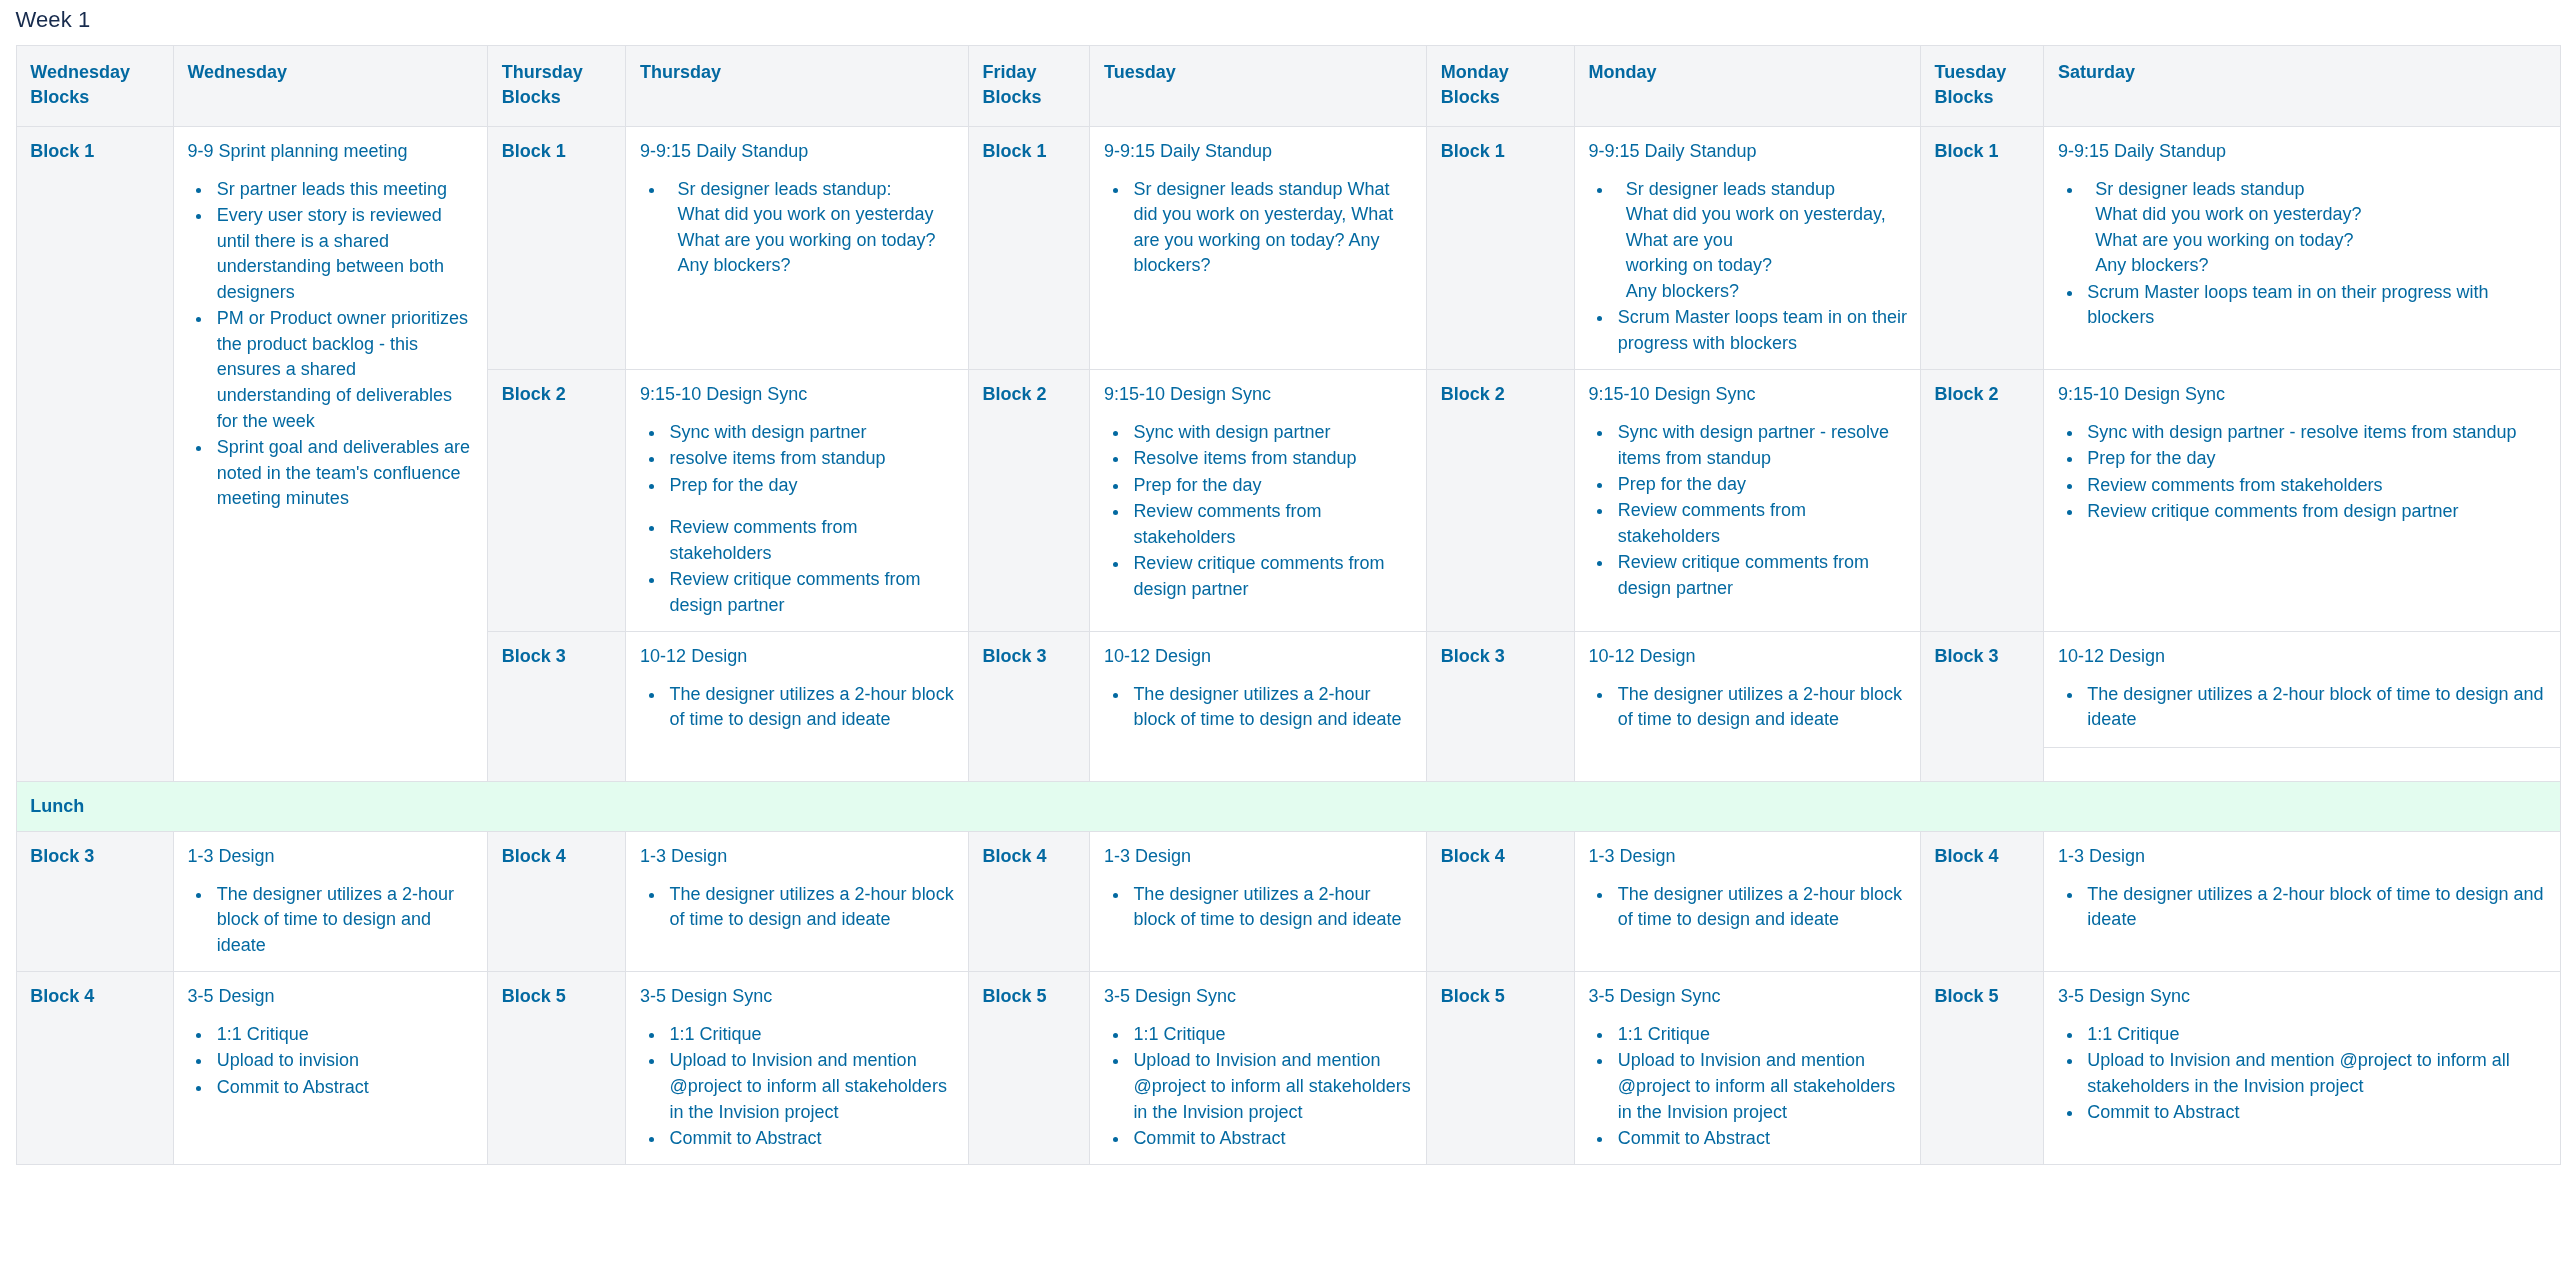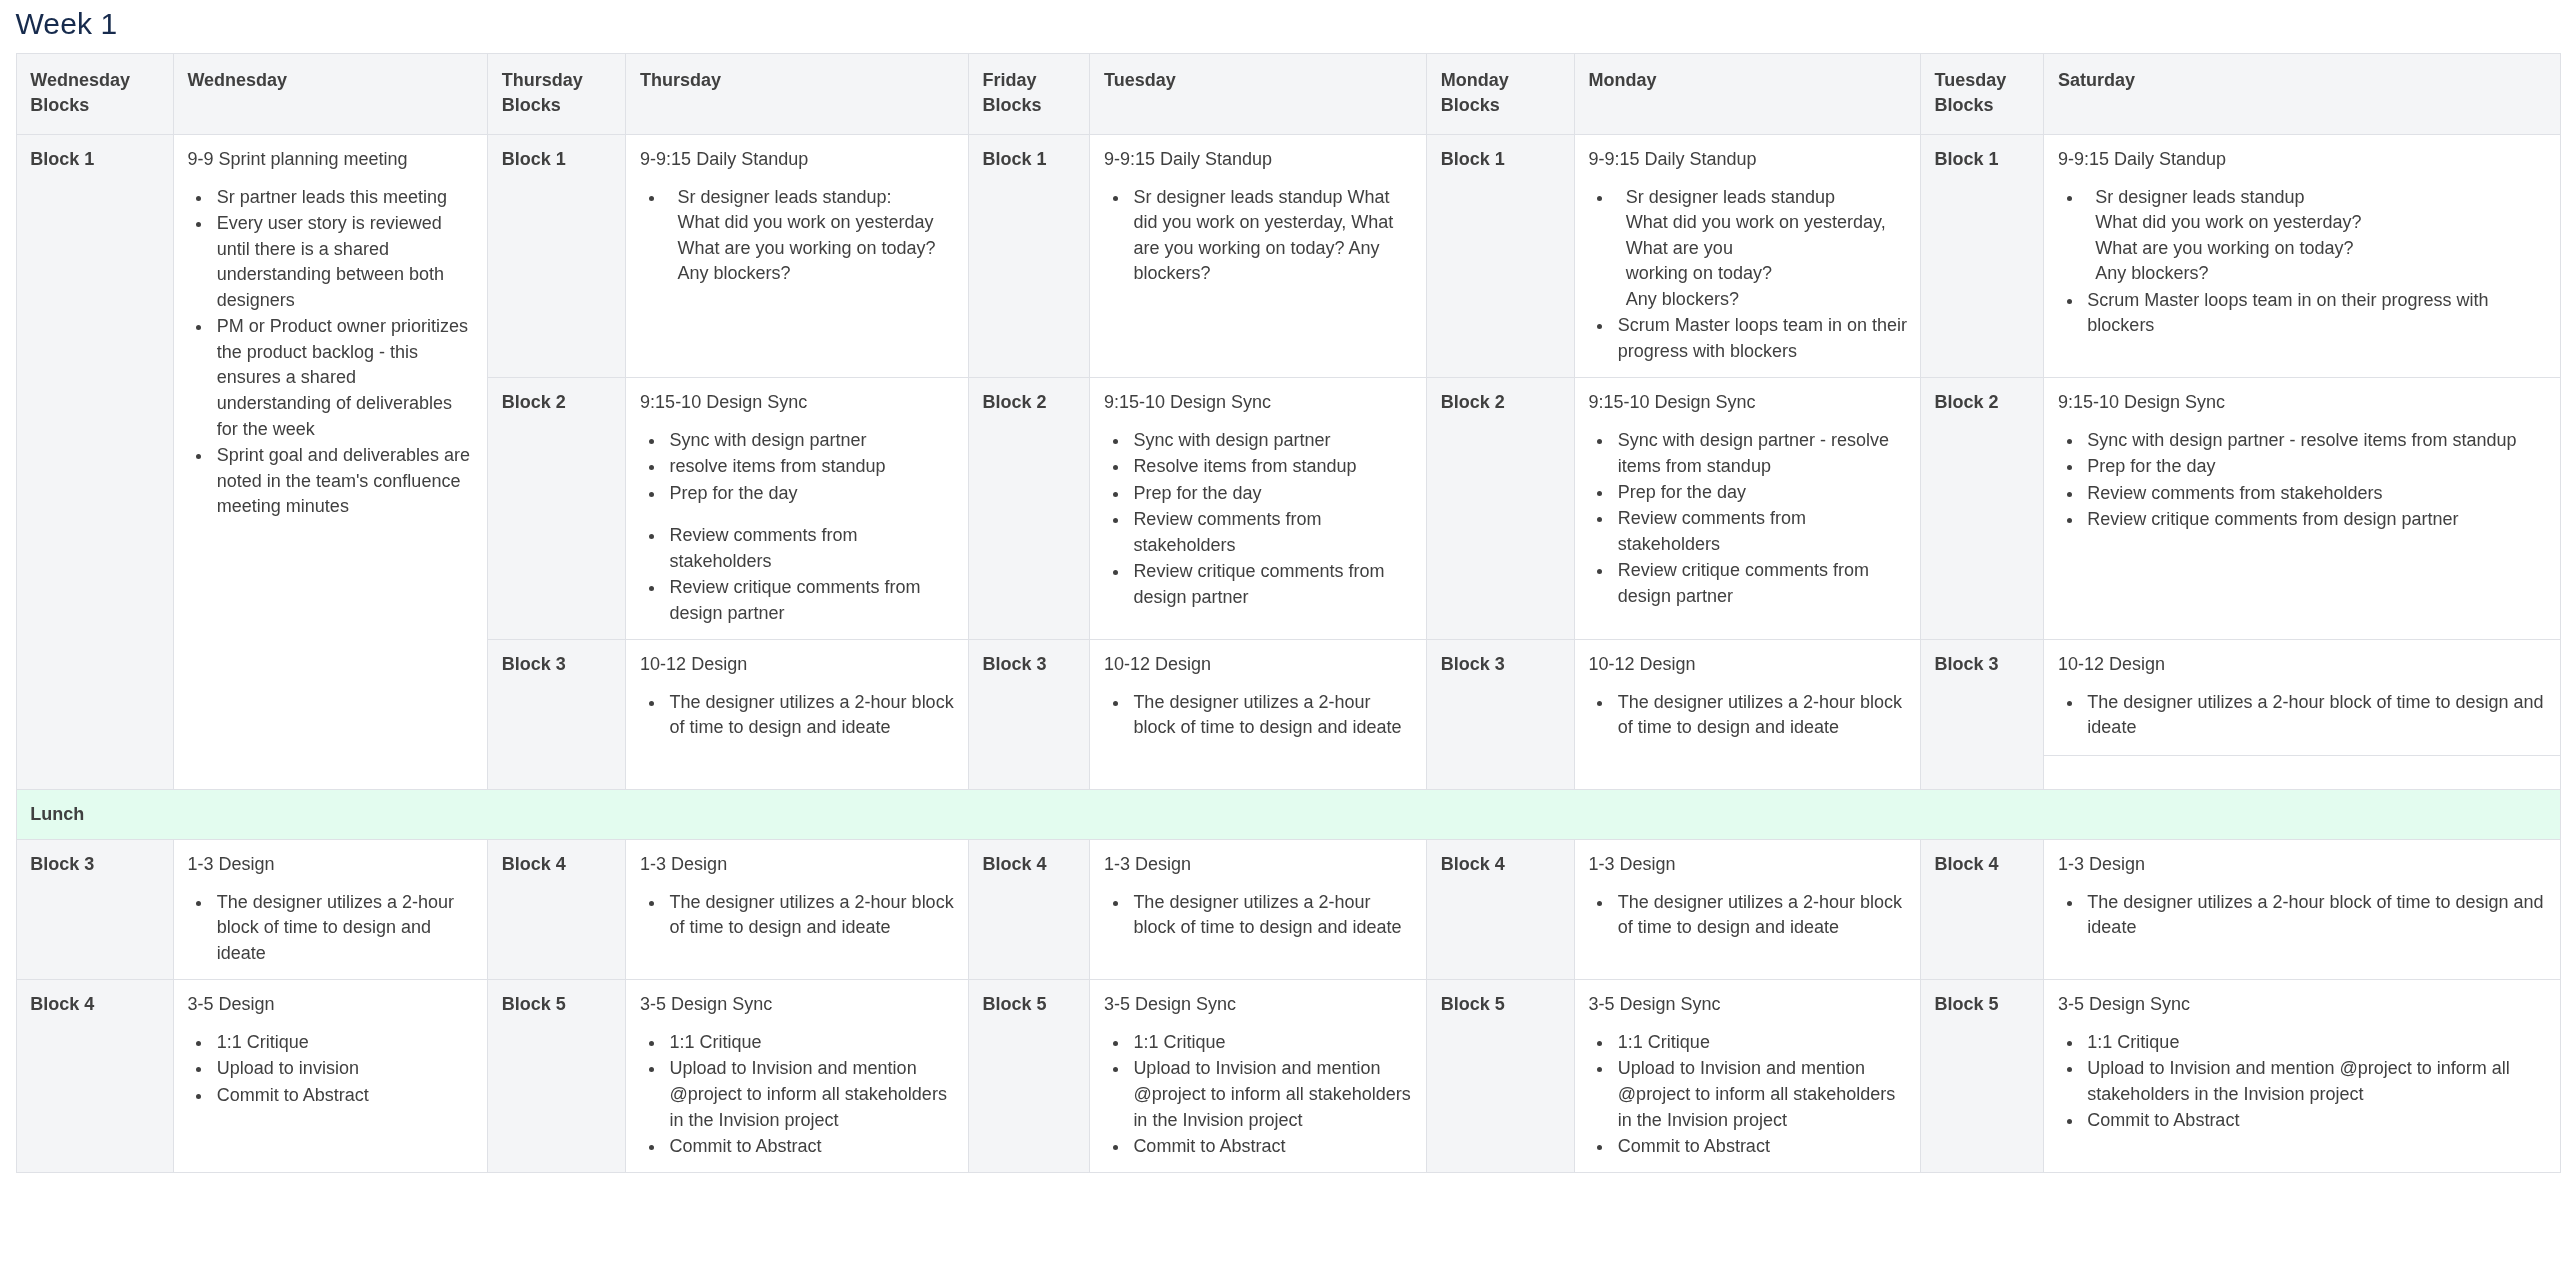--- a/index.html
+++ b/index.html
@@ -4,40 +4,40 @@
 <style>
   html,body{margin:0;padding:0;background:#ffffff;}
   body{
     font-family:"Liberation Sans", sans-serif;
     color:#172b4d;
     width:2576px;
     height:1268px;
     overflow:hidden;
   }
   #page-title{
-    font-size:30px;
+    font-size:22px;
     font-weight:400;
     color:#172b4d;
     margin:6.9px 0 12px 15.5px;
     letter-spacing:0.1px;
   }
   table.schedule{
     border-collapse:collapse;
     table-layout:fixed;
     width:2545px;
     margin-left:15.5px;
     background:#ffffff;
   }
   table.schedule td, table.schedule th{
     border:1.7px solid #dfe1e6;
     vertical-align:top;
     padding:12px 12px 12px 13.8px;
     font-size:18px;
     line-height:1.42;
-    color:#404040;
+    color:#0369a1;
     text-align:left;
   }
   table.schedule th{
     background:#f4f5f7;
     font-weight:bold;
     padding-top:13.8px;
     padding-bottom:15.5px;
   }
   td.blockcell{
     background:#f4f5f7;

